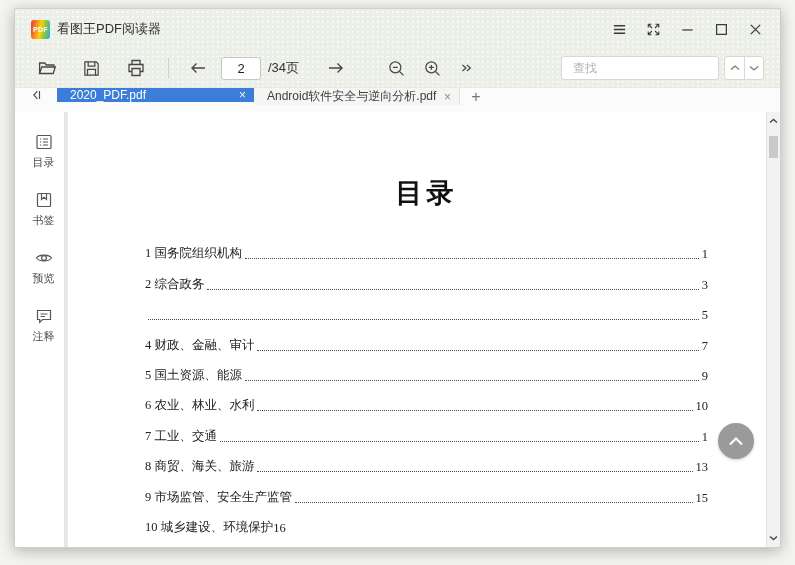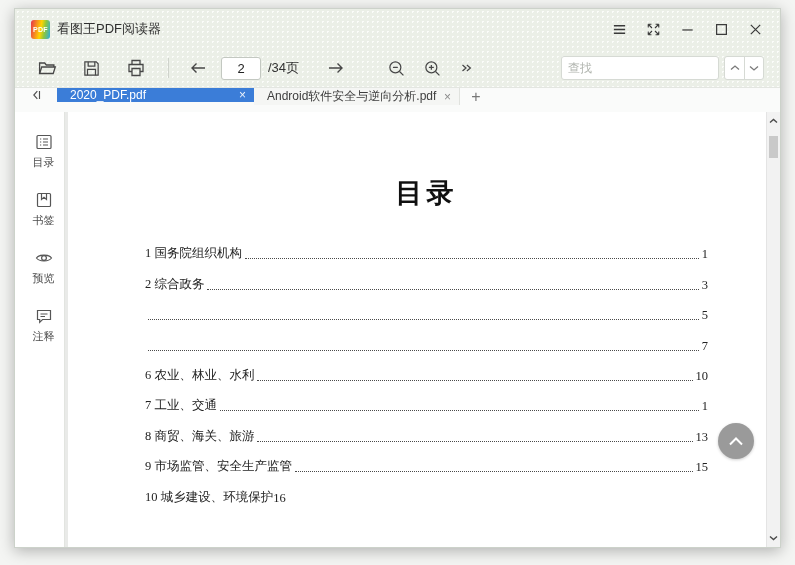--- a/index.html
+++ b/index.html
@@ -36,21 +36,21 @@
     width:40px; height:23px; margin-left:14px; text-align:center; font-size:13px; color:#222;
     border:1px solid #c3c8c1; border-radius:3px; background:#fff; outline:none;
   }
   .page-total { font-size:13px; color:#333; margin-left:7px; }
   .search-group { margin-left:auto; display:flex; align-items:center; }
   .search-box {
     width:158px; height:24px; background:#fff; border:1px solid #d6dad4; border-radius:3px;
     display:flex; align-items:center; padding:0 6px;
   }
   .search-box input {
-    border:none; outline:none; flex:1; font-size:12px; color:#333; background:transparent;
+    border:none; outline:none; flex:1; font-size:12px; color:#333; margin-left:5px; background:transparent;
   }
   .search-box input::placeholder { color:#b0b4ae; }
   .find-nav { display:flex; margin-left:5px; border:1px solid #d6dad4; border-radius:3px; background:#fff; height:24px; }
   .find-nav .nav-cell { width:19px; display:flex; align-items:center; justify-content:center; color:#7a7a7a; cursor:pointer; }
   .find-nav .nav-cell + .nav-cell { border-left:1px solid #d6dad4; }
   
   .tabbar { height:25px; background:#fafbfa; border-top:1px solid #e3e6e1; display:flex; align-items:flex-start; flex:0 0 auto; }
   .collapse-zone { width:42px; display:flex; align-items:center; justify-content:center; color:#4f4f4f; cursor:pointer; }
   .tab { display:flex; align-items:center; font-size:12px; padding:0 8px 0 13px; cursor:pointer; min-width:0; }
   .tab .tab-label { flex:1; overflow:hidden; white-space:nowrap; min-width:0; }
@@ -269,22 +269,28 @@
           <div class="toc-row">
             <span class="toc-label">2 综合政务</span>
               <span class="toc-dots"></span>
               <span class="toc-page">3</span>
           </div>
           <div class="toc-row">
               <span class="toc-dots"></span>
               <span class="toc-page">5</span>
           </div>
           <div class="toc-row">
+            <span class="toc-label">4 财政、金融、审计</span>
               <span class="toc-dots"></span>
               <span class="toc-page">7</span>
+          </div>
+          <div class="toc-row">
+            <span class="toc-label">5 国土资源、能源</span>
+              <span class="toc-dots"></span>
+              <span class="toc-page">9</span>
           </div>
           <div class="toc-row">
             <span class="toc-label">6 农业、林业、水利</span>
               <span class="toc-dots"></span>
               <span class="toc-page">10</span>
           </div>
           <div class="toc-row">
             <span class="toc-label">7 工业、交通</span>
               <span class="toc-dots"></span>
               <span class="toc-page">1</span>

